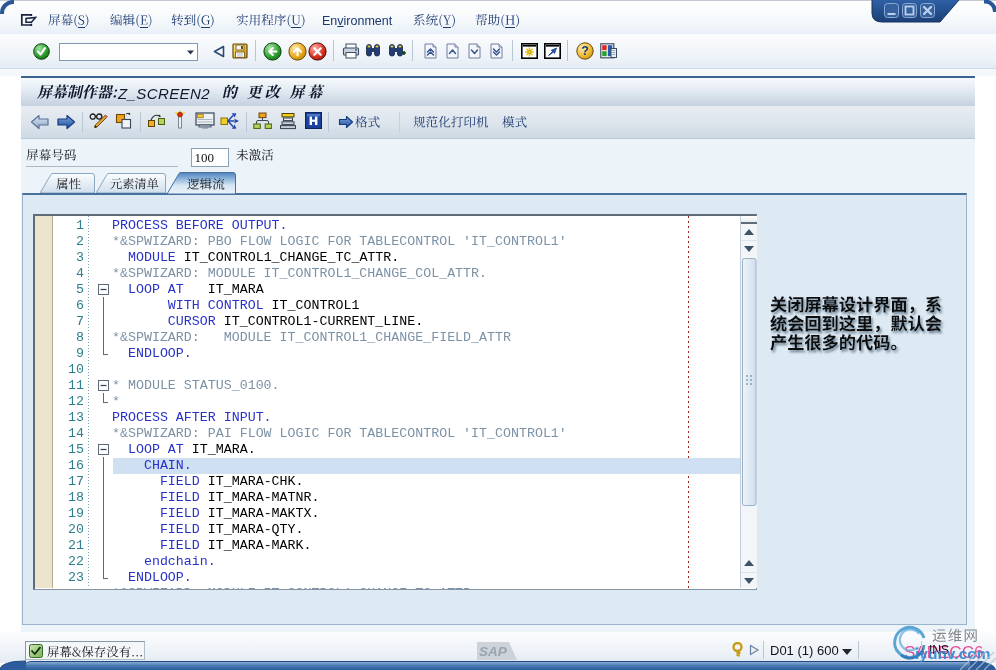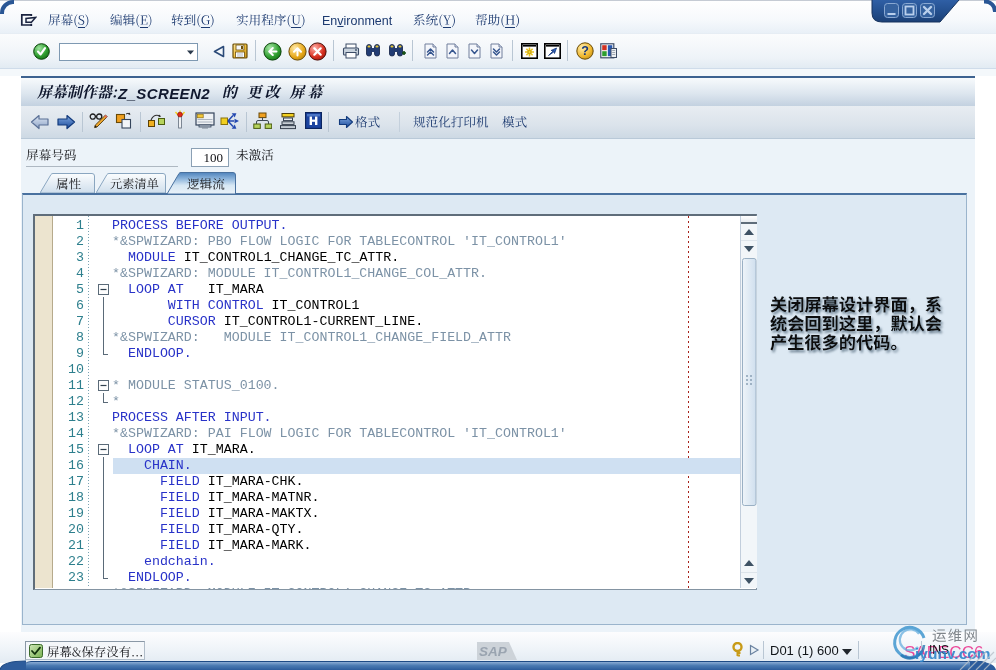--- a/index.html
+++ b/index.html
@@ -240,21 +240,21 @@
 <rect x="2.2" y="8.2" width="4.5" height="5" fill="#2e9e2e"></rect>
 <rect x="7.8" y="2.2" width="4.5" height="11" fill="#2858b0"></rect>
 <rect x="11" y="5.5" width="5.5" height="9" fill="#eef1f4" stroke="#3c4c66" stroke-width="1"></rect>
 <path d="M12.2,7.5 h3 M12.2,9.5 h3 M12.2,11.5 h3" stroke="#8a94a0" stroke-width="0.8"></path>
   </svg>
 <svg class="abs" style="left:37.0px;top:80.1px" width="90" height="23" viewBox="0 0 90 23">
     <g transform="translate(0,17.40)">
       <path d="M7.4 -8.7 7.3 -8.6C7.7 -8.1 7.9 -7.3 7.8 -6.6C9.0 -5.3 11.3 -8.3 7.4 -8.7ZM6.1 -9.4 6.5 -11.3H14.2L13.7 -9.4ZM4.8 -11.9 3.9 -7.9C3.3 -4.8 2.4 -1.5 0.1 1.2L0.3 1.3C4.1 -1.2 5.1 -5.0 5.8 -7.9L6.0 -8.9H13.6L13.5 -8.4H13.8C14.3 -8.4 15.3 -8.6 15.3 -8.7L15.8 -11.0C16.1 -11.1 16.4 -11.2 16.5 -11.3L15.1 -12.6L14.1 -11.7H6.9L5.0 -12.5ZM14.0 -7.3 13.0 -6.3H11.4C12.2 -6.7 13.1 -7.3 13.6 -7.8C13.9 -7.8 14.1 -7.9 14.2 -8.1L12.1 -8.7C11.9 -8.0 11.4 -7.0 11.0 -6.3H5.7L5.7 -5.8H7.4L7.0 -4.3C7.0 -4.0 6.9 -3.7 6.8 -3.4H4.5L4.5 -3.0H6.7C6.1 -1.5 5.1 -0.0 2.8 1.2L2.9 1.4C6.3 0.3 7.7 -1.4 8.3 -3.0H10.3L9.3 1.3H9.7C10.5 1.3 11.1 1.0 11.1 0.9L12.0 -3.0H14.8C15.1 -3.0 15.2 -3.0 15.3 -3.2C14.8 -3.7 14.1 -4.5 14.1 -4.5L13.0 -3.4H12.1L12.6 -5.8H14.8C15.1 -5.8 15.2 -5.9 15.3 -6.1C14.8 -6.6 14.0 -7.3 14.0 -7.3ZM8.7 -4.3 9.1 -5.8H10.9L10.4 -3.4H8.5C8.6 -3.7 8.6 -4.0 8.7 -4.3Z M21.9 -11.2H17.9L17.9 -10.8H21.8L21.6 -9.7H21.8C22.6 -9.7 23.3 -9.9 23.3 -10.1L23.5 -10.8H26.2L25.9 -9.8H26.2C27.0 -9.8 27.7 -10.0 27.7 -10.1L27.9 -10.8H31.6C31.8 -10.8 32.0 -10.9 32.0 -11.0C31.6 -11.6 30.8 -12.3 30.8 -12.3L29.7 -11.2H28.0L28.2 -12.2C28.6 -12.2 28.7 -12.4 28.8 -12.6L26.6 -12.8L26.3 -11.2H23.6L23.8 -12.2C24.2 -12.2 24.3 -12.4 24.4 -12.6L22.2 -12.8ZM19.8 0.3 20.3 -2.4H22.2L21.3 1.3H21.6C22.3 1.3 23.1 1.1 23.1 0.9L23.8 -2.4H25.9L25.6 -1.1C25.5 -0.9 25.4 -0.8 25.2 -0.8C24.9 -0.8 23.9 -0.9 23.9 -0.9L23.9 -0.7C24.4 -0.6 24.6 -0.4 24.8 -0.2C24.9 0.0 24.9 0.4 24.8 0.9C26.6 0.7 26.9 0.1 27.2 -0.9L27.4 -2.1C27.6 -2.2 27.7 -2.2 27.8 -2.3C28.2 -2.1 28.5 -1.9 28.9 -1.8C29.2 -2.6 29.7 -3.1 30.3 -3.3L30.4 -3.4C28.8 -3.6 26.9 -4.0 25.9 -4.8H30.2C30.4 -4.8 30.5 -4.9 30.6 -5.0C30.1 -5.5 29.3 -6.3 29.3 -6.3L28.2 -5.2H23.1L23.6 -5.7C24.1 -5.7 24.3 -5.8 24.4 -6.0L23.2 -6.3H26.8L26.6 -5.8H26.9C27.5 -5.8 28.4 -6.2 28.5 -6.3L29.0 -8.7C29.3 -8.8 29.5 -8.9 29.6 -9.0L28.3 -10.3L27.3 -9.4H21.8L20.2 -10.1L19.2 -5.6H19.4C20.1 -5.6 21.0 -6.0 21.0 -6.1L21.0 -6.3H22.0C21.7 -5.9 21.4 -5.6 21.0 -5.2H16.9L16.9 -4.8H20.6C19.3 -3.6 17.7 -2.5 15.7 -1.7L15.8 -1.5C16.9 -1.7 17.8 -2.1 18.7 -2.5L18.0 0.8H18.3C19.2 0.8 19.7 0.4 19.8 0.3ZM24.7 -4.2 22.6 -4.3 22.3 -2.9H20.7L20.0 -3.1C21.0 -3.6 21.8 -4.2 22.6 -4.8H25.4C25.6 -4.3 26.0 -3.8 26.4 -3.4L25.8 -2.9H23.9L24.1 -3.8C24.5 -3.8 24.6 -4.0 24.7 -4.2ZM27.3 -9.0 27.2 -8.1H21.4L21.6 -9.0ZM21.1 -6.7 21.3 -7.7H27.1L26.8 -6.7Z M42.2 -11.6 40.0 -2.0H40.3C40.9 -2.0 41.6 -2.3 41.7 -2.5L43.5 -11.0C43.9 -11.1 44.1 -11.2 44.1 -11.4ZM45.1 -12.5 42.5 -0.8C42.4 -0.6 42.4 -0.5 42.1 -0.5C41.8 -0.5 40.3 -0.6 40.3 -0.6L40.3 -0.4C41.0 -0.3 41.3 -0.1 41.4 0.1C41.6 0.4 41.6 0.8 41.5 1.3C43.4 1.2 43.8 0.5 44.1 -0.7L46.5 -11.9C46.9 -11.9 47.1 -12.1 47.2 -12.3ZM32.3 -5.5 31.0 0.1H31.2C31.9 0.1 32.7 -0.2 32.7 -0.4L33.8 -5.1H35.0L33.6 1.3H33.9C34.5 1.3 35.3 0.9 35.4 0.7L36.7 -5.1H38.0L37.2 -1.9C37.2 -1.7 37.1 -1.6 37.0 -1.6C36.8 -1.6 36.2 -1.7 36.2 -1.7L36.2 -1.5C36.6 -1.4 36.7 -1.2 36.7 -1.0C36.8 -0.8 36.8 -0.4 36.7 0.1C38.3 -0.1 38.6 -0.7 38.8 -1.7L39.5 -4.8C39.8 -4.9 40.1 -5.0 40.2 -5.2L38.8 -6.4L37.9 -5.5H36.8L37.1 -7.3H40.5C40.7 -7.3 40.9 -7.4 41.0 -7.5C40.5 -8.1 39.7 -8.8 39.7 -8.8L38.6 -7.7H37.2L37.7 -9.7H40.7C40.9 -9.7 41.1 -9.7 41.1 -9.9C40.7 -10.4 39.9 -11.2 39.9 -11.2L38.8 -10.1H37.8L38.2 -12.0C38.6 -12.1 38.7 -12.2 38.8 -12.4L36.7 -12.6L36.1 -10.1H34.8C35.1 -10.5 35.5 -10.9 35.8 -11.4C36.1 -11.4 36.3 -11.5 36.4 -11.7L34.4 -12.3C33.8 -10.8 33.1 -9.1 32.4 -8.1L32.6 -7.9C33.2 -8.4 33.8 -9.0 34.4 -9.7H36.0L35.6 -7.7H32.1L32.1 -7.3H35.5L35.1 -5.5H33.9L32.4 -6.2Z M55.5 -12.7C54.2 -10.1 52.4 -7.4 50.8 -5.7L51.0 -5.5C52.4 -6.4 53.8 -7.6 55.1 -9.1H55.5L53.2 1.3H53.5C54.4 1.3 55.1 1.0 55.1 0.9L55.9 -2.7H59.5C59.7 -2.7 59.9 -2.7 60.0 -2.9C59.4 -3.5 58.5 -4.4 58.5 -4.4L57.2 -3.1H56.0L56.6 -5.9H60.0C60.2 -5.9 60.3 -6.0 60.4 -6.1C59.9 -6.7 59.0 -7.5 59.0 -7.5L57.9 -6.3H56.7L57.3 -9.1H61.2C61.4 -9.1 61.6 -9.2 61.7 -9.3C61.2 -9.9 60.2 -10.8 60.2 -10.8L59.0 -9.5H55.5C56.0 -10.2 56.5 -10.9 57.0 -11.6C57.4 -11.6 57.6 -11.7 57.7 -11.9ZM51.6 -12.8C50.2 -9.8 48.1 -6.7 46.4 -4.8L46.5 -4.7C47.3 -5.2 48.1 -5.8 48.8 -6.5L47.1 1.3H47.5C48.1 1.3 48.9 1.0 49.0 0.8L50.9 -7.7C51.2 -7.8 51.3 -7.9 51.4 -8.0L50.6 -8.3C51.5 -9.3 52.3 -10.4 53.1 -11.7C53.5 -11.6 53.7 -11.8 53.8 -12.0Z M71.6 -8.1 71.6 -8.4H73.5L73.3 -7.6H73.6C74.1 -7.6 75.0 -7.9 75.0 -8.0L75.7 -10.9C76.0 -11.0 76.2 -11.1 76.4 -11.2L75.0 -12.5L74.1 -11.6H72.4L70.9 -12.3L69.9 -7.6H70.1C70.3 -7.6 70.6 -7.7 70.8 -7.8C71.1 -7.4 71.3 -6.9 71.3 -6.5C72.3 -5.8 73.7 -7.7 71.5 -8.1C71.6 -8.1 71.6 -8.1 71.6 -8.1ZM65.2 -7.6 65.4 -8.4H67.1L67.0 -7.8H67.3C67.5 -7.8 67.7 -7.8 67.9 -7.9C67.5 -7.4 67.1 -6.8 66.6 -6.3H61.9L61.9 -5.9H66.2C64.9 -4.7 63.2 -3.6 61.0 -2.8L61.1 -2.6C61.7 -2.8 62.3 -2.9 62.8 -3.1L61.8 1.4H62.1C62.7 1.4 63.5 1.0 63.5 0.9L63.7 0.3H65.3L65.1 1.1H65.4C65.9 1.1 66.8 0.7 66.8 0.6L67.6 -2.8C67.9 -2.8 68.1 -3.0 68.2 -3.1L66.9 -4.2L66.0 -3.4H64.5L64.2 -3.6C65.8 -4.3 67.1 -5.0 68.1 -5.9H70.0C70.5 -5.0 71.1 -4.2 72.1 -3.6L72.0 -3.4H70.4L68.9 -4.1L67.7 1.3H68.0C68.6 1.3 69.4 0.9 69.5 0.8L69.6 0.3H71.3L71.1 1.1H71.4C71.9 1.1 72.8 0.8 72.9 0.7L73.6 -2.7L73.8 -2.8L74.5 -2.6C74.8 -3.4 75.2 -4.0 75.6 -4.3L75.7 -4.4C73.2 -4.6 71.5 -5.1 70.5 -5.9H75.4C75.7 -5.9 75.8 -6.0 75.9 -6.1C75.4 -6.7 74.5 -7.5 74.5 -7.5L73.3 -6.3H68.6C68.9 -6.6 69.1 -6.9 69.4 -7.2C69.7 -7.2 69.9 -7.3 70.0 -7.5L68.4 -8.1C68.6 -8.1 68.7 -8.2 68.7 -8.2L69.3 -11.0C69.6 -11.0 69.8 -11.2 69.9 -11.3L68.6 -12.4L67.7 -11.6H66.2L64.7 -12.3L63.6 -7.2H63.8C64.5 -7.2 65.2 -7.5 65.2 -7.6ZM72.0 -3.0 71.4 -0.2H69.7L70.3 -3.0ZM66.0 -3.0 65.4 -0.2H63.8L64.4 -3.0ZM74.1 -11.2 73.6 -8.8H71.7L72.3 -11.2ZM67.8 -11.2 67.2 -8.8H65.5L66.0 -11.2Z M77.5 0.2C78.2 0.2 78.8 -0.3 78.9 -1.0C79.1 -1.6 78.7 -2.2 78.0 -2.2C77.3 -2.2 76.7 -1.6 76.5 -1.0C76.4 -0.3 76.8 0.2 77.5 0.2ZM78.8 -5.6C79.4 -5.6 80.1 -6.1 80.2 -6.8C80.4 -7.5 80.0 -8.0 79.3 -8.0C78.6 -8.0 77.9 -7.5 77.8 -6.8C77.6 -6.1 78.0 -5.6 78.8 -5.6Z" fill="#10182e"></path>
     </g>
   </svg>
-<div class="abs" style="left:118px;top:84.5px;font-family:'Liberation Sans';font-weight:bold;font-style:italic;font-size:15px;color:#10182e;letter-spacing:0.4px">Z_SCREEN2</div>
+<div class="abs" style="left:118px;top:84.5px;font-family:'Liberation Sans';font-weight:normal;font-style:italic;font-size:15px;color:#10182e;letter-spacing:0.4px">Z_SCREEN2</div>
 <svg class="abs" style="left:222.0px;top:80.1px" width="113" height="23" viewBox="0 0 113 23">
     <g transform="translate(0,17.40)">
       <path d="M9.5 -6.8 9.3 -6.8C9.8 -5.9 10.1 -4.7 9.9 -3.6C11.2 -2.3 13.6 -5.6 9.5 -6.8ZM8.3 -12.1 6.0 -12.7C5.7 -11.8 5.3 -10.7 5.0 -9.9H4.9L3.4 -10.6L0.9 0.8H1.2C1.9 0.8 2.6 0.4 2.7 0.2L2.9 -0.9H5.2L4.9 0.3H5.2C5.8 0.3 6.7 -0.1 6.7 -0.2L8.7 -9.2C9.0 -9.2 9.2 -9.3 9.4 -9.5L8.0 -10.7L7.0 -9.9H5.7C6.3 -10.4 7.1 -11.2 7.6 -11.7C7.9 -11.7 8.2 -11.8 8.3 -12.1ZM7.1 -9.4 6.2 -5.7H4.0L4.8 -9.4ZM3.9 -5.3H6.2L5.3 -1.3H3.0ZM13.7 -12.0 11.5 -12.7C10.6 -10.4 9.3 -8.0 8.1 -6.4L8.3 -6.3C9.4 -7.1 10.5 -8.2 11.5 -9.5H14.3C13.1 -4.4 12.3 -1.4 11.6 -0.9C11.4 -0.7 11.3 -0.7 11.0 -0.7C10.6 -0.7 9.6 -0.8 8.9 -0.8L8.8 -0.6C9.5 -0.4 10.1 -0.2 10.3 0.1C10.5 0.3 10.4 0.7 10.3 1.3C11.3 1.3 12.0 1.1 12.7 0.5C13.7 -0.4 14.5 -3.1 15.9 -9.2C16.3 -9.2 16.5 -9.3 16.7 -9.5L15.4 -10.9L14.2 -9.9H11.9C12.3 -10.5 12.7 -11.1 13.1 -11.7C13.4 -11.7 13.6 -11.8 13.7 -12.0Z M28.1 -11.4 28.1 -10.9H33.8L33.4 -9.3H31.1L29.5 -10.0L28.0 -3.3H28.2C29.0 -3.3 29.8 -3.7 29.8 -3.9L29.9 -4.2H32.2C31.9 -3.4 31.6 -2.7 31.1 -2.1C30.5 -2.5 30.0 -3.0 29.8 -3.6L29.5 -3.4C29.7 -2.7 30.1 -2.0 30.5 -1.5C29.4 -0.4 27.7 0.4 25.1 1.2L25.1 1.4C28.0 0.9 29.9 0.2 31.3 -0.7C32.7 0.5 34.9 1.1 37.6 1.3C37.9 0.5 38.5 -0.1 39.3 -0.3L39.3 -0.5C36.6 -0.5 34.1 -0.7 32.2 -1.5C33.1 -2.3 33.6 -3.2 34.0 -4.2H36.5L36.4 -3.4H36.7C37.2 -3.4 38.2 -3.7 38.2 -3.8L39.3 -8.5C39.6 -8.6 39.8 -8.7 39.9 -8.8L38.5 -10.2L37.5 -9.3H35.2L35.6 -10.9H41.0C41.2 -10.9 41.4 -11.0 41.4 -11.2C40.9 -11.8 39.9 -12.6 39.9 -12.6L38.5 -11.4ZM37.6 -8.8 37.1 -7.0H34.7L35.1 -8.8ZM30.0 -4.7 30.4 -6.6H32.8L32.7 -5.8C32.6 -5.4 32.5 -5.0 32.4 -4.7ZM30.5 -7.0 30.9 -8.8H33.3L32.9 -7.0ZM36.6 -4.7H34.1C34.2 -5.1 34.4 -5.5 34.4 -5.9L34.6 -6.6H37.1Z M45.6 -8.0 44.3 -2.1C44.2 -1.8 44.1 -1.6 43.5 -1.4L44.1 0.7C44.3 0.6 44.5 0.5 44.7 0.3C47.2 -1.1 49.2 -2.5 50.3 -3.2L50.3 -3.3C48.8 -2.8 47.2 -2.4 45.9 -2.0L46.9 -6.2L47.0 -6.7H48.7L48.5 -5.8H48.8C49.4 -5.8 50.3 -6.2 50.3 -6.3L51.2 -10.5C51.5 -10.5 51.7 -10.6 51.8 -10.8L50.5 -12.0L49.5 -11.1H45.8L45.8 -10.7H49.5L48.8 -7.1H47.3ZM56.3 -12.2 53.9 -12.8C52.8 -9.7 51.0 -6.7 49.3 -4.7L49.5 -4.5C50.5 -5.2 51.5 -6.1 52.4 -7.1C52.3 -5.4 52.3 -4.0 52.6 -2.7C51.1 -1.2 49.1 0.1 46.5 1.2L46.6 1.3C49.2 0.7 51.4 -0.3 53.0 -1.6C53.5 -0.4 54.3 0.5 55.5 1.1C55.9 0.3 56.5 -0.2 57.4 -0.4L57.5 -0.6C56.1 -1.1 55.0 -1.8 54.3 -2.6C56.0 -4.3 57.1 -6.3 58.0 -8.6H59.0C59.2 -8.6 59.4 -8.7 59.4 -8.8C58.9 -9.4 58.1 -10.2 58.1 -10.3L56.9 -9.0H53.9C54.5 -9.9 55.1 -10.8 55.6 -11.8C56.0 -11.8 56.2 -12.0 56.3 -12.2ZM53.6 -8.6H56.0C55.5 -6.8 54.6 -5.2 53.5 -3.7C53.0 -4.8 52.7 -6.0 52.7 -7.4C53.0 -7.8 53.3 -8.2 53.6 -8.6Z M74.9 -8.7 74.8 -8.6C75.2 -8.1 75.4 -7.3 75.3 -6.6C76.5 -5.3 78.8 -8.3 74.9 -8.7ZM73.6 -9.4 74.0 -11.3H81.7L81.2 -9.4ZM72.3 -11.9 71.4 -7.9C70.8 -4.8 69.9 -1.5 67.6 1.2L67.8 1.3C71.6 -1.2 72.6 -5.0 73.3 -7.9L73.5 -8.9H81.1L81.0 -8.4H81.3C81.8 -8.4 82.8 -8.6 82.8 -8.7L83.3 -11.0C83.6 -11.1 83.9 -11.2 84.0 -11.3L82.6 -12.6L81.6 -11.7H74.4L72.5 -12.5ZM81.5 -7.3 80.5 -6.3H78.9C79.7 -6.7 80.6 -7.3 81.1 -7.8C81.4 -7.8 81.6 -7.9 81.7 -8.1L79.6 -8.7C79.4 -8.0 78.9 -7.0 78.5 -6.3H73.2L73.2 -5.8H74.9L74.5 -4.3C74.5 -4.0 74.4 -3.7 74.3 -3.4H72.0L72.0 -3.0H74.2C73.6 -1.5 72.6 -0.0 70.3 1.2L70.4 1.4C73.8 0.3 75.2 -1.4 75.8 -3.0H77.8L76.8 1.3H77.2C78.0 1.3 78.6 1.0 78.6 0.9L79.5 -3.0H82.3C82.6 -3.0 82.7 -3.0 82.8 -3.2C82.3 -3.7 81.6 -4.5 81.6 -4.5L80.5 -3.4H79.6L80.1 -5.8H82.3C82.6 -5.8 82.7 -5.9 82.8 -6.1C82.3 -6.6 81.5 -7.3 81.5 -7.3ZM76.2 -4.3 76.6 -5.8H78.4L77.9 -3.4H76.0C76.1 -3.7 76.1 -4.0 76.2 -4.3Z M92.4 -11.2H88.4L88.4 -10.8H92.3L92.1 -9.7H92.3C93.1 -9.7 93.8 -9.9 93.8 -10.1L94.0 -10.8H96.7L96.4 -9.8H96.7C97.5 -9.8 98.2 -10.0 98.2 -10.1L98.4 -10.8H102.1C102.3 -10.8 102.5 -10.9 102.5 -11.0C102.1 -11.6 101.3 -12.3 101.3 -12.3L100.2 -11.2H98.5L98.7 -12.2C99.1 -12.2 99.2 -12.4 99.3 -12.6L97.1 -12.8L96.8 -11.2H94.1L94.3 -12.2C94.7 -12.2 94.8 -12.4 94.9 -12.6L92.7 -12.8ZM90.3 0.3 90.8 -2.4H92.7L91.8 1.3H92.1C92.8 1.3 93.6 1.1 93.6 0.9L94.3 -2.4H96.4L96.1 -1.1C96.0 -0.9 95.9 -0.8 95.7 -0.8C95.4 -0.8 94.4 -0.9 94.4 -0.9L94.4 -0.7C94.9 -0.6 95.1 -0.4 95.3 -0.2C95.4 0.0 95.4 0.4 95.3 0.9C97.1 0.7 97.4 0.1 97.7 -0.9L97.9 -2.1C98.1 -2.2 98.2 -2.2 98.3 -2.3C98.7 -2.1 99.0 -1.9 99.4 -1.8C99.7 -2.6 100.2 -3.1 100.8 -3.3L100.9 -3.4C99.3 -3.6 97.4 -4.0 96.4 -4.8H100.7C100.9 -4.8 101.0 -4.9 101.1 -5.0C100.6 -5.5 99.8 -6.3 99.8 -6.3L98.7 -5.2H93.6L94.1 -5.7C94.6 -5.7 94.8 -5.8 94.9 -6.0L93.7 -6.3H97.3L97.1 -5.8H97.4C98.0 -5.8 98.9 -6.2 99.0 -6.3L99.5 -8.7C99.8 -8.8 100.0 -8.9 100.1 -9.0L98.8 -10.3L97.8 -9.4H92.3L90.7 -10.1L89.7 -5.6H89.9C90.6 -5.6 91.5 -6.0 91.5 -6.1L91.5 -6.3H92.5C92.2 -5.9 91.9 -5.6 91.5 -5.2H87.4L87.4 -4.8H91.1C89.8 -3.6 88.2 -2.5 86.2 -1.7L86.3 -1.5C87.4 -1.7 88.3 -2.1 89.2 -2.5L88.5 0.8H88.8C89.7 0.8 90.2 0.4 90.3 0.3ZM95.2 -4.2 93.1 -4.3 92.8 -2.9H91.2L90.5 -3.1C91.5 -3.6 92.3 -4.2 93.1 -4.8H95.9C96.1 -4.3 96.5 -3.8 96.9 -3.4L96.3 -2.9H94.4L94.6 -3.8C95.0 -3.8 95.1 -4.0 95.2 -4.2ZM97.8 -9.0 97.7 -8.1H91.9L92.1 -9.0ZM91.6 -6.7 91.8 -7.7H97.6L97.3 -6.7Z" fill="#10182e"></path>
     </g>
   </svg>
 <svg class="abs" style="left:30px;top:114px" width="20" height="16" viewBox="0 0 20 16">
     <defs>
       <linearGradient id="ab" x1="0" y1="0" x2="0" y2="1">
         <stop offset="0" stop-color="#dde6f2"></stop>
         <stop offset="1" stop-color="#8fa5c8"></stop>
@@ -363,21 +363,21 @@
     <g transform="translate(0,14.62)">
       <path d="M2.4 -10.5V-7.7H0.5L0.6 -7.3H2.3C1.9 -5.4 1.3 -3.5 0.3 -2.0L0.5 -1.8C1.3 -2.7 2.0 -3.7 2.4 -4.8V1.0H2.6C2.9 1.0 3.2 0.8 3.2 0.7V-5.6C3.6 -5.1 4.0 -4.4 4.2 -3.9C4.9 -3.3 5.6 -4.8 3.2 -5.9V-7.3H4.8C5.0 -7.3 5.1 -7.4 5.2 -7.5C4.8 -7.9 4.2 -8.4 4.2 -8.4L3.6 -7.7H3.2V-10.1C3.5 -10.1 3.6 -10.2 3.7 -10.4ZM5.3 -7.4V-3.2H5.4C5.8 -3.2 6.1 -3.4 6.1 -3.5V-3.9H7.6C7.6 -3.4 7.6 -2.9 7.5 -2.5H4.1L4.2 -2.1H7.4C7.0 -1.0 6.1 -0.0 3.6 0.8L3.7 1.0C6.9 0.3 7.9 -0.7 8.3 -2.1H8.4C8.7 -1.0 9.5 0.3 11.6 0.9C11.6 0.4 11.9 0.3 12.4 0.2L12.4 0.1C10.1 -0.4 9.1 -1.2 8.7 -2.1H11.8C11.9 -2.1 12.1 -2.2 12.1 -2.3C11.7 -2.7 11.0 -3.2 11.0 -3.2L10.5 -2.5H8.4C8.5 -2.9 8.5 -3.4 8.5 -3.9H10.2V-3.4H10.3C10.6 -3.4 11.0 -3.6 11.0 -3.7V-6.9C11.2 -6.9 11.4 -7.0 11.5 -7.1L10.5 -7.9L10.1 -7.4H6.2L5.3 -7.8ZM9.0 -10.5V-9.1H7.3V-10.0C7.6 -10.1 7.7 -10.2 7.7 -10.4L6.5 -10.5V-9.1H4.5L4.6 -8.8H6.5V-7.7H6.6C6.9 -7.7 7.3 -7.9 7.3 -8.0V-8.8H9.0V-7.8H9.2C9.5 -7.8 9.8 -7.9 9.8 -8.0V-8.8H11.7C11.9 -8.8 12.0 -8.8 12.1 -9.0C11.7 -9.3 11.1 -9.8 11.1 -9.8L10.5 -9.1H9.8V-10.0C10.1 -10.1 10.2 -10.2 10.3 -10.4ZM6.1 -5.4H10.2V-4.3H6.1ZM6.1 -5.8V-7.0H10.2V-5.8Z M21.4 -10.2 21.3 -10.1C21.8 -9.8 22.5 -9.1 22.8 -8.6C23.7 -8.2 24.1 -9.9 21.4 -10.2ZM19.5 -10.5C19.5 -9.6 19.6 -8.7 19.6 -7.8H13.2L13.3 -7.4H19.7C20.0 -4.1 20.9 -1.3 22.9 0.3C23.5 0.8 24.2 1.1 24.6 0.7C24.7 0.6 24.6 0.4 24.3 -0.1L24.5 -2.0L24.3 -2.0C24.2 -1.5 23.9 -0.9 23.8 -0.6C23.7 -0.4 23.6 -0.4 23.4 -0.6C21.5 -1.9 20.8 -4.5 20.5 -7.4H24.3C24.5 -7.4 24.6 -7.5 24.6 -7.6C24.2 -8.0 23.5 -8.6 23.5 -8.6L22.9 -7.8H20.5C20.4 -8.5 20.4 -9.3 20.4 -10.0C20.7 -10.1 20.8 -10.2 20.9 -10.4ZM13.4 -0.3 14.0 0.7C14.1 0.7 14.2 0.6 14.2 0.4C16.7 -0.4 18.5 -1.1 19.8 -1.6L19.8 -1.9L16.9 -1.1V-4.8H19.2C19.3 -4.8 19.5 -4.9 19.5 -5.0C19.1 -5.4 18.4 -5.9 18.4 -5.9L17.9 -5.2H13.7L13.8 -4.8H16.1V-0.9C14.9 -0.6 13.9 -0.4 13.4 -0.3Z" fill="#1c3a70"></path>
     </g>
   </svg>
 <svg class="abs" style="left:26.0px;top:145.4px" width="58" height="20" viewBox="0 0 58 20">
     <g transform="translate(0,14.62)">
       <path d="M4.6 -7.2 4.5 -7.1C4.9 -6.7 5.5 -6.0 5.6 -5.5C6.4 -4.9 7.1 -6.5 4.6 -7.2ZM2.8 -7.8V-9.5H10.2V-7.8ZM2.0 -10.0V-6.9C2.0 -4.3 1.8 -1.5 0.4 0.8L0.6 1.0C2.7 -1.3 2.8 -4.5 2.8 -6.9V-7.4H10.2V-6.9H10.4C10.6 -6.9 11.0 -7.1 11.1 -7.2V-9.3C11.3 -9.4 11.5 -9.5 11.6 -9.6L10.6 -10.3L10.1 -9.8H3.0L2.0 -10.3ZM10.5 -5.9 9.9 -5.2H8.6C9.1 -5.7 9.5 -6.2 9.8 -6.6C10.1 -6.6 10.2 -6.7 10.3 -6.8L9.0 -7.2C8.9 -6.6 8.6 -5.8 8.3 -5.2H3.3L3.4 -4.9H5.2V-3.5L5.2 -2.9H2.8L2.9 -2.5H5.2C5.0 -1.3 4.4 -0.2 2.6 0.8L2.7 1.0C5.1 0.1 5.8 -1.2 6.0 -2.5H8.4V1.0H8.5C9.0 1.0 9.2 0.8 9.2 0.7V-2.5H11.8C11.9 -2.5 12.1 -2.6 12.1 -2.7C11.7 -3.1 11.1 -3.6 11.1 -3.6L10.5 -2.9H9.2V-4.9H11.2C11.3 -4.9 11.5 -4.9 11.5 -5.1C11.1 -5.4 10.5 -5.9 10.5 -5.9ZM6.0 -3.5V-4.9H8.4V-2.9H6.0Z M16.6 -9.4H13.1L13.2 -9.1H16.6V-8.2H16.8C17.1 -8.2 17.4 -8.3 17.4 -8.4V-9.1H20.3V-8.2H20.4C20.8 -8.3 21.1 -8.4 21.1 -8.5V-9.1H24.4C24.6 -9.1 24.7 -9.1 24.7 -9.3C24.3 -9.7 23.7 -10.2 23.7 -10.2L23.1 -9.4H21.1V-10.1C21.4 -10.2 21.5 -10.3 21.6 -10.5L20.3 -10.6V-9.4H17.4V-10.1C17.8 -10.2 17.9 -10.3 17.9 -10.5L16.6 -10.6ZM19.7 -3.5 18.5 -3.6V-2.3H16.5L15.9 -2.5C16.5 -2.9 17.1 -3.4 17.6 -3.8H20.7C21.4 -2.8 22.8 -2.0 24.1 -1.5C24.2 -1.9 24.4 -2.2 24.7 -2.2L24.8 -2.3C23.5 -2.6 21.9 -3.1 21.1 -3.8H24.2C24.4 -3.8 24.5 -3.9 24.5 -4.0C24.1 -4.4 23.5 -4.9 23.5 -4.9L22.9 -4.2H18.0L18.4 -4.7C18.7 -4.7 18.9 -4.8 18.9 -4.9L18.2 -5.1H21.8V-4.6H21.9C22.2 -4.6 22.6 -4.9 22.6 -4.9V-7.4C22.8 -7.5 23.0 -7.6 23.1 -7.6L22.1 -8.4L21.7 -7.9H16.1L15.2 -8.3V-4.5H15.3C15.7 -4.5 16.0 -4.7 16.0 -4.8V-5.1H17.6C17.4 -4.8 17.2 -4.5 16.9 -4.2H13.4L13.5 -3.8H16.6C15.7 -2.9 14.5 -2.0 13.0 -1.4L13.1 -1.2C14.0 -1.5 14.8 -1.9 15.6 -2.3V0.7H15.7C16.1 0.7 16.3 0.4 16.3 0.4V-1.9H18.5V1.0H18.6C19.0 1.0 19.3 0.8 19.3 0.7V-1.9H21.4V-0.5C21.4 -0.3 21.4 -0.3 21.2 -0.3C21.0 -0.3 20.0 -0.3 20.0 -0.3V-0.2C20.4 -0.1 20.7 0.0 20.8 0.1C21.0 0.2 21.0 0.4 21.1 0.7C22.1 0.6 22.2 0.2 22.2 -0.4V-1.7C22.5 -1.8 22.7 -1.9 22.8 -2.0L21.7 -2.7L21.3 -2.3H19.3V-3.1C19.6 -3.2 19.7 -3.3 19.7 -3.5ZM21.8 -7.5V-6.7H16.0V-7.5ZM16.0 -5.4V-6.3H21.8V-5.4Z M36.2 -6.0 35.6 -5.2H25.8L25.9 -4.9H28.9C28.8 -4.4 28.5 -3.8 28.3 -3.3C28.1 -3.3 27.8 -3.2 27.7 -3.1L28.6 -2.4L29.0 -2.8H34.6C34.4 -1.5 34.0 -0.4 33.6 -0.1C33.5 -0.0 33.4 -0.0 33.1 -0.0C32.8 -0.0 31.6 -0.1 31.0 -0.2L30.9 0.1C31.5 0.1 32.2 0.3 32.4 0.4C32.6 0.5 32.6 0.7 32.6 1.0C33.3 1.0 33.7 0.8 34.1 0.6C34.7 0.2 35.2 -1.1 35.4 -2.7C35.7 -2.7 35.9 -2.8 35.9 -2.8L35.0 -3.6L34.5 -3.1H29.0C29.3 -3.7 29.6 -4.4 29.8 -4.9H36.9C37.1 -4.9 37.2 -4.9 37.3 -5.1C36.9 -5.5 36.2 -6.0 36.2 -6.0ZM28.8 -6.2V-6.7H34.3V-6.1H34.4C34.7 -6.1 35.1 -6.3 35.1 -6.4V-9.4C35.4 -9.4 35.6 -9.5 35.6 -9.6L34.6 -10.4L34.1 -9.9H28.8L27.9 -10.3V-5.9H28.1C28.4 -5.9 28.8 -6.1 28.8 -6.2ZM34.3 -9.5V-7.1H28.8V-9.5Z M47.3 -3.2 46.7 -2.5H42.9L43.0 -2.1H47.9C48.1 -2.1 48.2 -2.2 48.3 -2.3C47.9 -2.7 47.3 -3.2 47.3 -3.2ZM45.6 -8.3 44.4 -8.6C44.4 -7.7 44.1 -5.9 43.9 -4.8C43.7 -4.7 43.6 -4.6 43.4 -4.5L44.3 -3.8L44.7 -4.3H48.7C48.6 -1.8 48.4 -0.4 48.0 -0.1C47.9 0.0 47.8 0.0 47.6 0.0C47.3 0.0 46.6 -0.0 46.1 -0.1L46.1 0.1C46.5 0.2 46.9 0.3 47.1 0.4C47.3 0.6 47.3 0.8 47.3 1.0C47.8 1.0 48.2 0.9 48.5 0.6C49.1 0.1 49.4 -1.4 49.5 -4.2C49.7 -4.2 49.9 -4.3 50.0 -4.4L49.1 -5.1L48.6 -4.6H48.0C48.2 -6.1 48.4 -8.2 48.5 -9.3C48.7 -9.3 48.9 -9.4 49.0 -9.5L48.0 -10.3L47.6 -9.8H43.4L43.5 -9.4H47.7C47.6 -8.1 47.5 -6.2 47.2 -4.6H44.7C44.9 -5.7 45.1 -7.2 45.1 -8.1C45.4 -8.1 45.6 -8.2 45.6 -8.3ZM40.3 -1.3V-5.2H41.9V-1.3ZM42.4 -10.0 41.8 -9.3H38.4L38.5 -8.9H40.2C39.9 -6.8 39.2 -4.6 38.2 -2.9L38.4 -2.8C38.8 -3.3 39.2 -3.9 39.5 -4.5V0.5H39.7C40.0 0.5 40.3 0.3 40.3 0.2V-0.9H41.9V-0.0H42.0C42.2 -0.0 42.6 -0.2 42.6 -0.3V-5.0C42.9 -5.1 43.1 -5.2 43.2 -5.3L42.2 -6.0L41.7 -5.6H40.4L40.1 -5.7C40.6 -6.7 40.9 -7.8 41.1 -8.9H43.2C43.3 -8.9 43.5 -9.0 43.5 -9.1C43.1 -9.5 42.4 -10.0 42.4 -10.0Z" fill="#15161a"></path>
     </g>
   </svg>
 <div class="abs" style="left:26px;top:166px;width:152px;height:1px;background:#aeb8c2"></div>
-<div class="abs" style="left:191px;top:148px;width:38px;height:19px;background:#fff;border:1px solid #8ba0b4;box-sizing:border-box;font-size:13px;color:#101014;text-align:right;padding:1px 5px 0 0;font-family:Liberation Serif,serif">100</div>
+<div class="abs" style="left:191px;top:148px;width:38px;height:19px;background:#fff;border:1px solid #8ba0b4;box-sizing:border-box;font-size:13px;color:#101014;text-align:right;padding:1px 14px 0 0;font-family:Liberation Serif,serif">100</div>
 <svg class="abs" style="left:236.0px;top:145.4px" width="46" height="20" viewBox="0 0 46 20">
     <g transform="translate(0,14.62)">
       <path d="M5.8 -10.6V-8.3H1.6L1.7 -7.9H5.8V-5.6H0.6L0.7 -5.2H5.1C4.1 -3.3 2.4 -1.4 0.4 -0.1L0.6 0.1C2.8 -1.0 4.7 -2.7 5.8 -4.6V1.0H6.0C6.3 1.0 6.7 0.8 6.7 0.6V-5.2H6.7C7.7 -2.9 9.5 -1.0 11.4 0.0C11.5 -0.4 11.8 -0.6 12.2 -0.7L12.2 -0.8C10.2 -1.6 8.2 -3.3 7.0 -5.2H11.7C11.8 -5.2 12.0 -5.3 12.0 -5.4C11.5 -5.8 10.8 -6.4 10.8 -6.4L10.2 -5.6H6.7V-7.9H10.7C10.9 -7.9 11.0 -8.0 11.1 -8.1C10.6 -8.5 9.9 -9.0 9.9 -9.0L9.3 -8.3H6.7V-10.1C7.0 -10.1 7.1 -10.2 7.1 -10.4Z M17.5 -5.4 17.4 -5.3C17.7 -5.0 17.9 -4.5 18.0 -4.1C18.6 -3.6 19.4 -4.9 17.5 -5.4ZM13.7 -2.6C13.6 -2.6 13.2 -2.6 13.2 -2.6V-2.3C13.5 -2.3 13.6 -2.2 13.8 -2.1C14.0 -1.9 14.1 -0.9 13.9 0.4C14.0 0.8 14.1 1.0 14.3 1.0C14.8 1.0 15.0 0.7 15.0 0.1C15.1 -0.9 14.7 -1.5 14.7 -2.1C14.7 -2.4 14.8 -2.8 14.9 -3.2C15.0 -3.8 15.8 -6.7 16.1 -8.3L15.9 -8.3C14.2 -3.3 14.2 -3.3 14.0 -2.8C13.9 -2.6 13.9 -2.6 13.7 -2.6ZM13.1 -7.5 13.0 -7.4C13.5 -7.1 14.1 -6.6 14.3 -6.1C15.1 -5.5 15.7 -7.3 13.1 -7.5ZM13.9 -10.5 13.8 -10.4C14.3 -10.1 14.9 -9.4 15.1 -8.9C16.0 -8.4 16.6 -10.2 13.9 -10.5ZM20.0 -4.7 19.4 -4.0H15.6L15.7 -3.6H17.1C17.0 -1.7 16.7 -0.4 15.4 0.8L15.5 1.0C16.8 0.2 17.5 -0.9 17.7 -2.3H19.3C19.2 -1.0 19.1 -0.3 18.8 -0.1C18.8 0.0 18.7 0.0 18.5 0.0C18.3 0.0 17.7 -0.0 17.3 -0.1V0.2C17.6 0.2 18.0 0.3 18.1 0.4C18.2 0.5 18.3 0.7 18.3 0.9C18.7 0.9 19.1 0.8 19.3 0.6C19.7 0.3 19.9 -0.5 20.0 -2.2C20.2 -2.3 20.4 -2.3 20.5 -2.4L19.6 -3.1L19.2 -2.7H17.8C17.8 -3.0 17.9 -3.3 17.9 -3.6H20.7C20.8 -3.6 21.0 -3.7 21.0 -3.8C20.6 -4.2 20.0 -4.7 20.0 -4.7ZM22.7 -10.3 21.4 -10.5C21.3 -8.5 20.9 -6.5 20.3 -5.0L20.5 -4.9C20.7 -5.3 21.0 -5.7 21.2 -6.2C21.3 -4.7 21.6 -3.4 22.0 -2.2C21.5 -1.1 20.7 -0.1 19.5 0.8L19.6 1.0C20.8 0.3 21.7 -0.5 22.3 -1.4C22.7 -0.5 23.3 0.3 24.1 1.0C24.2 0.6 24.5 0.4 24.8 0.3L24.9 0.2C23.9 -0.4 23.2 -1.2 22.7 -2.1C23.5 -3.6 23.7 -5.4 23.8 -7.5H24.5C24.6 -7.5 24.8 -7.6 24.8 -7.7C24.4 -8.1 23.7 -8.7 23.7 -8.7L23.2 -7.9H21.8C22.0 -8.6 22.1 -9.3 22.3 -10.0C22.5 -10.0 22.7 -10.2 22.7 -10.3ZM23.0 -7.5C23.0 -5.8 22.8 -4.3 22.3 -3.0C21.9 -4.1 21.6 -5.4 21.4 -6.7C21.5 -7.0 21.6 -7.3 21.7 -7.5ZM17.2 -5.1V-5.5H19.3V-5.0H19.4C19.7 -5.0 20.0 -5.2 20.0 -5.3V-8.5C20.3 -8.6 20.5 -8.6 20.6 -8.7L19.6 -9.5L19.2 -9.0H18.1C18.3 -9.3 18.5 -9.7 18.6 -10.0C18.9 -10.1 19.1 -10.2 19.1 -10.3L17.9 -10.5C17.8 -10.1 17.8 -9.4 17.7 -9.0H17.2L16.4 -9.4V-4.8H16.5C16.9 -4.8 17.2 -5.0 17.2 -5.1ZM19.3 -8.6V-7.4H17.2V-8.6ZM17.2 -5.8V-7.1H19.3V-5.8Z M26.7 -10.4 26.6 -10.3C27.2 -9.9 27.8 -9.2 28.0 -8.6C29.0 -8.1 29.5 -10.0 26.7 -10.4ZM25.8 -7.6 25.7 -7.5C26.2 -7.1 26.9 -6.5 27.1 -6.0C28.0 -5.5 28.5 -7.3 25.8 -7.6ZM26.4 -2.5C26.3 -2.5 25.9 -2.5 25.9 -2.5V-2.2C26.1 -2.2 26.3 -2.2 26.5 -2.0C26.8 -1.9 26.8 -0.9 26.7 0.4C26.7 0.8 26.8 1.0 27.1 1.0C27.5 1.0 27.7 0.7 27.8 0.2C27.8 -0.9 27.5 -1.4 27.5 -2.0C27.4 -2.3 27.5 -2.7 27.6 -3.1C27.8 -3.7 28.9 -6.6 29.5 -8.1L29.2 -8.2C27.0 -3.2 27.0 -3.2 26.7 -2.8C26.6 -2.5 26.6 -2.5 26.4 -2.5ZM29.9 -3.8V0.9H30.1C30.4 0.9 30.7 0.8 30.7 0.7V-0.0H35.4V0.9H35.5C35.8 0.9 36.2 0.7 36.2 0.6V-3.3C36.5 -3.3 36.7 -3.4 36.8 -3.5L35.7 -4.3L35.3 -3.8H33.5V-6.3H37.0C37.2 -6.3 37.3 -6.3 37.3 -6.5C36.9 -6.9 36.2 -7.4 36.2 -7.4L35.6 -6.7H33.5V-9.0C34.5 -9.2 35.4 -9.4 36.1 -9.5C36.4 -9.4 36.6 -9.4 36.7 -9.5L35.7 -10.4C34.3 -9.9 31.6 -9.2 29.4 -8.8L29.4 -8.6C30.5 -8.7 31.6 -8.8 32.7 -8.9V-6.7H29.1L29.2 -6.3H32.7V-3.8H30.8L29.9 -4.2ZM35.4 -0.4H30.7V-3.4H35.4Z" fill="#15161a"></path>
     </g>
   </svg>
 <svg class="abs" style="left:40px;top:173px;z-index:1" width="55" height="20" viewBox="0 0 55 20">
     <defs>
       <linearGradient id="tb40" x1="0" y1="0" x2="0" y2="1">
 <stop offset="0" stop-color="#fbfdfe"></stop>
         <stop offset="1" stop-color="#cfdeec"></stop>

